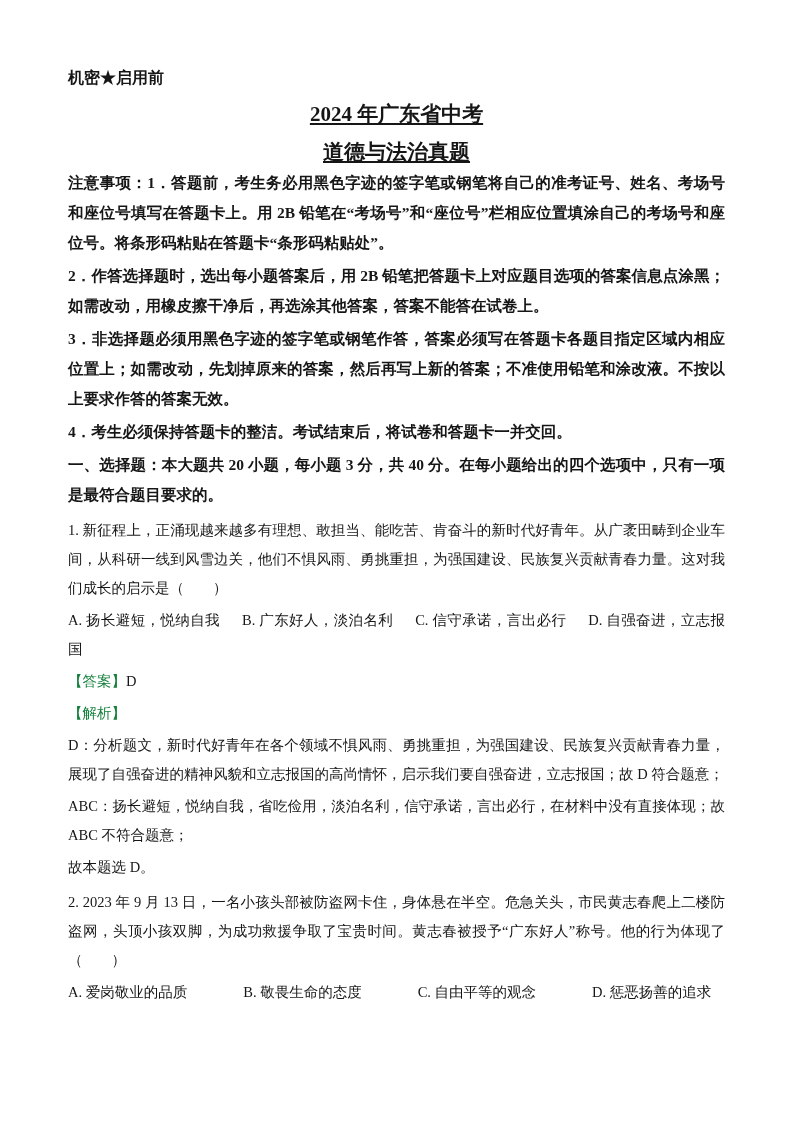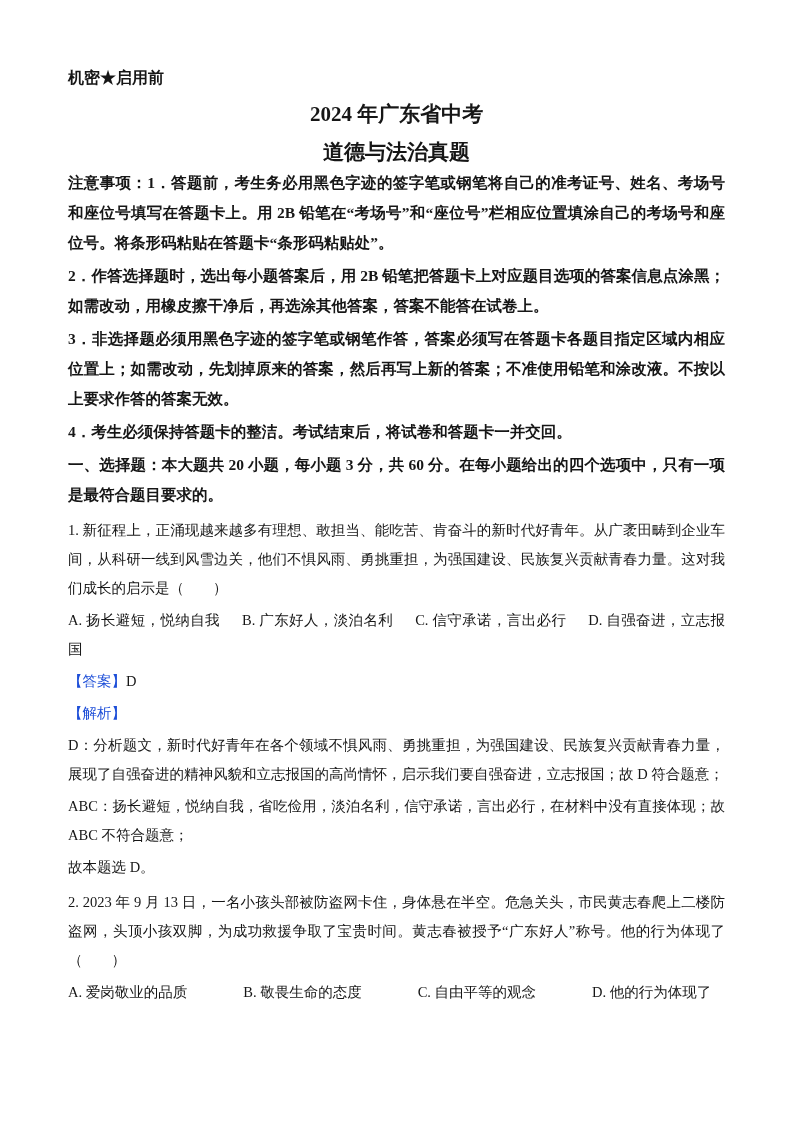--- a/index.html
+++ b/index.html
@@ -25,20 +25,21 @@
     font-size: 16px;
     line-height: 20px;
     font-weight: 700;
   }
   .title {
     margin: 12px 0 0 0;
     text-align: center;
     font-size: 21px;
     line-height: 28px;
     font-weight: 700;
+    text-decoration: underline;
   }
   .title2 {
     margin-top: 10px;
   }
   .exam-info {
     margin: 12px 0 0 0;
     font-size: 15.5px;
     line-height: 20px;
     font-weight: 700;
   }
@@ -59,53 +60,53 @@
     font-weight: 400;
     text-align: justify;
   }
   .stem {
     margin-top: 6px;
   }
   .opts-tight .opt { margin-right: 22px; }
   .opts-tight .opt:last-child { margin-right: 0; }
   .opts-wide .opt { margin-right: 56px; }
   .opts-wide .opt:last-child { margin-right: 0; }
-  .label-blue { color: #1d4ed8; }
+  .label-blue { color: #15803d; }
   p { padding: 0; }
 </style>
 </head>
 <body>
 
 <div class="page">
 
   <div class="secrecy">机密★启用前</div>
 
   <div class="title">2024 年广东省中考</div>
   <div class="title title2">道德与法治真题</div>
 
 
   <p class="notice notice-first">注意事项：1．答题前，考生务必用黑色字迹的签字笔或钢笔将自己的准考证号、姓名、考场号和座位号填写在答题卡上。用 2B 铅笔在“考场号”和“座位号”栏相应位置填涂自己的考场号和座位号。将条形码粘贴在答题卡“条形码粘贴处”。</p>
   <p class="notice">2．作答选择题时，选出每小题答案后，用 2B 铅笔把答题卡上对应题目选项的答案信息点涂黑；如需改动，用橡皮擦干净后，再选涂其他答案，答案不能答在试卷上。</p>
   <p class="notice">3．非选择题必须用黑色字迹的签字笔或钢笔作答，答案必须写在答题卡各题目指定区域内相应位置上；如需改动，先划掉原来的答案，然后再写上新的答案；不准使用铅笔和涂改液。不按以上要求作答的答案无效。</p>
   <p class="notice">4．考生必须保持答题卡的整洁。考试结束后，将试卷和答题卡一并交回。</p>
 
-  <p class="notice">一、选择题：本大题共 20 小题，每小题 3 分，共 60 分。在每小题给出的四个选项中，只有一项是最符合题目要求的。</p>
+  <p class="notice">一、选择题：本大题共 20 小题，每小题 3 分，共 40 分。在每小题给出的四个选项中，只有一项是最符合题目要求的。</p>
 
   <p class="qpara stem">1. 新征程上，正涌现越来越多有理想、敢担当、能吃苦、肯奋斗的新时代好青年。从广袤田畴到企业车间，从科研一线到风雪边关，他们不惧风雨、勇挑重担，为强国建设、民族复兴贡献青春力量。这对我们成长的启示是（　　）</p>
   <p class="qpara opts-tight">
     <span class="opt">A. 扬长避短，悦纳自我</span><span class="opt">B. 广东好人，淡泊名利</span><span class="opt">C. 信守承诺，言出必行</span><span class="opt">D. 自强奋进，立志报国</span>
   </p>
   <p class="qpara">
     <span class="label-blue">【答案】</span><span>D</span>
   </p>
   <p class="qpara">
     <span class="label-blue">【解析】</span>
   </p>
   <p class="qpara">D：分析题文，新时代好青年在各个领域不惧风雨、勇挑重担，为强国建设、民族复兴贡献青春力量，展现了自强奋进的精神风貌和立志报国的高尚情怀，启示我们要自强奋进，立志报国；故 D 符合题意；</p>
   <p class="qpara">ABC：扬长避短，悦纳自我，省吃俭用，淡泊名利，信守承诺，言出必行，在材料中没有直接体现；故 ABC 不符合题意；</p>
   <p class="qpara">故本题选 D。</p>
 
   <p class="qpara stem">2. 2023 年 9 月 13 日，一名小孩头部被防盗网卡住，身体悬在半空。危急关头，市民黄志春爬上二楼防盗网，头顶小孩双脚，为成功救援争取了宝贵时间。黄志春被授予“广东好人”称号。他的行为体现了（　　）</p>
   <p class="qpara opts-wide">
-    <span class="opt">A. 爱岗敬业的品质</span><span class="opt">B. 敬畏生命的态度</span><span class="opt">C. 自由平等的观念</span><span class="opt">D. 他的行为体现了</span>
+    <span class="opt">A. 爱岗敬业的品质</span><span class="opt">B. 敬畏生命的态度</span><span class="opt">C. 自由平等的观念</span><span class="opt">D. 惩恶扬善的追求</span>
   </p>
 
 </div>
 
 </body></html>

